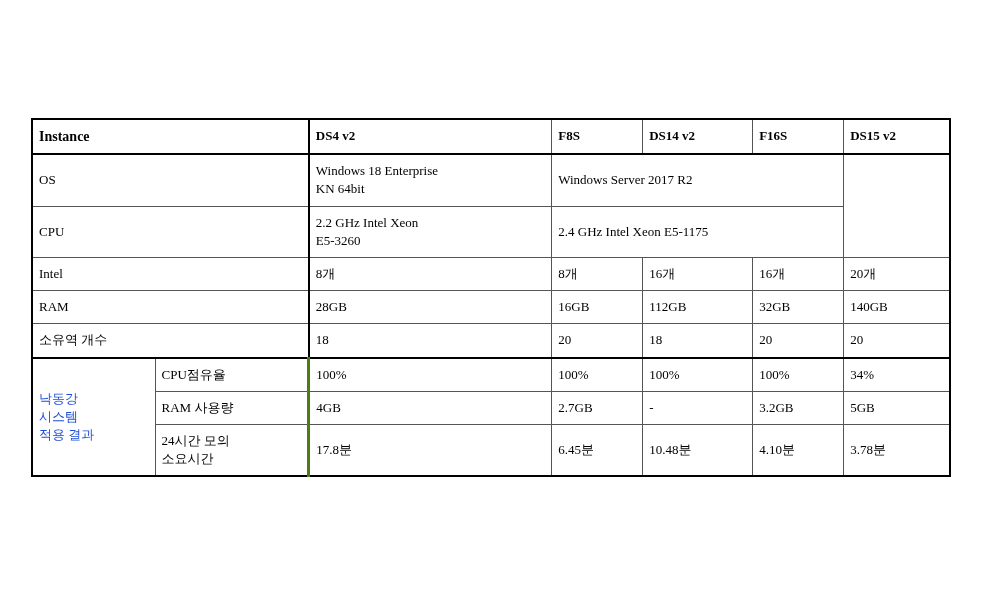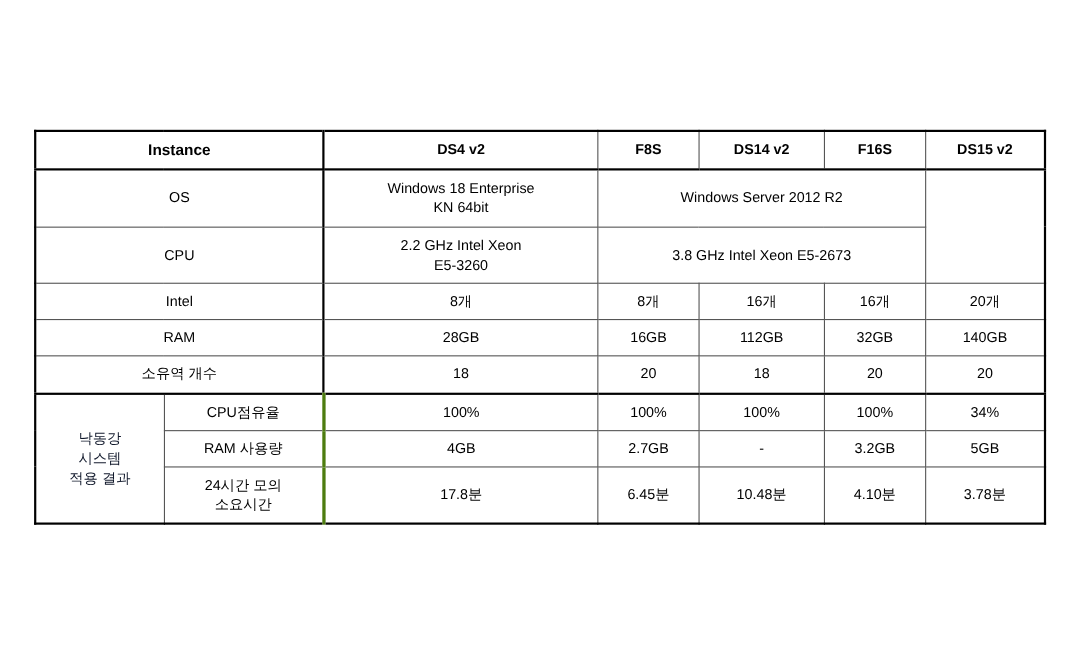--- a/index.html
+++ b/index.html
@@ -25,46 +25,47 @@
     }
 
     table {
       width: 100%;
       border-collapse: collapse;
       border: 2px solid #000;
     }
 
     td, th {
       border: 1px solid #555;
-      text-align: center;
+      text-align: left;
       vertical-align: middle;
       padding: 7px 6px;
       line-height: 1.4;
       font-size: 13px;
+      font-family: Liberation Serif, serif;
     }
 
     .header-row td {
       font-weight: bold;
       background: #fff;
       border-bottom: 2px solid #000;
     }
 
     .instance-header {
       border-right: 2px solid #000 !important;
       font-weight: bold;
       font-size: 14px;
     }
 
     .row-label {
       border-right: 2px solid #000 !important;
     }
 
     .nakdong-rowspan {
       font-weight: normal;
-      color: #0f172a;
+      color: #1d4ed8;
       font-size: 13px;
       border-right: 1px solid #555;
     }
 
     .row-sublabel {
       border-right: 3px solid #4d7c0f;
     }
 
     .thick-top {
       border-top: 2px solid #000 !important;
@@ -83,29 +84,29 @@
       <td>F8S</td>
       <td>DS14 v2</td>
       <td>F16S</td>
       <td>DS15 v2</td>
     </tr>
 
     <tr>
       <td colspan="2" class="row-label">OS</td>
       <td style="white-space: pre-line;">Windows 18 Enterprise
 KN 64bit</td>
-      <td colspan="3">Windows Server 2012 R2</td>
+      <td colspan="3">Windows Server 2017 R2</td>
 
     </tr>
 
     <tr>
       <td colspan="2" class="row-label">CPU</td>
       <td style="white-space: pre-line;">2.2 GHz Intel Xeon
 E5-3260</td>
-      <td colspan="3">3.8 GHz Intel Xeon E5-2673</td>
+      <td colspan="3">2.4 GHz Intel Xeon E5-1175</td>
     </tr>
 
     <tr>
       <td colspan="2" class="row-label">Intel</td>
       <td>8개</td>
       <td>8개</td>
       <td>16개</td>
       <td>16개</td>
       <td>20개</td>
     </tr>

